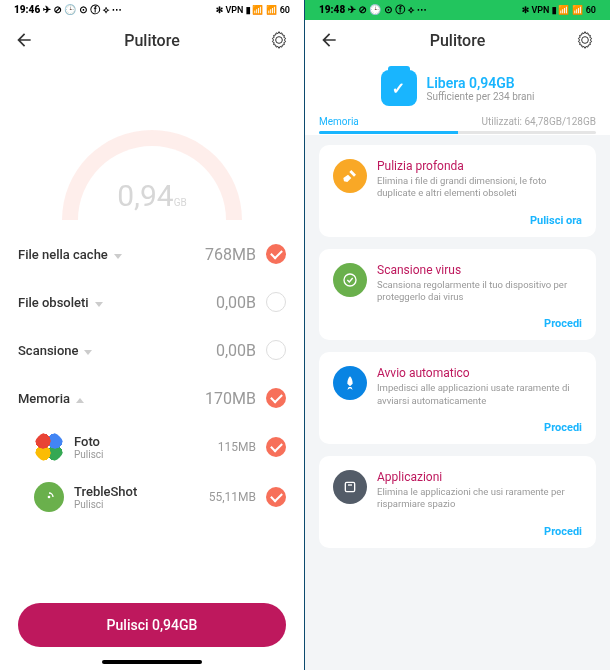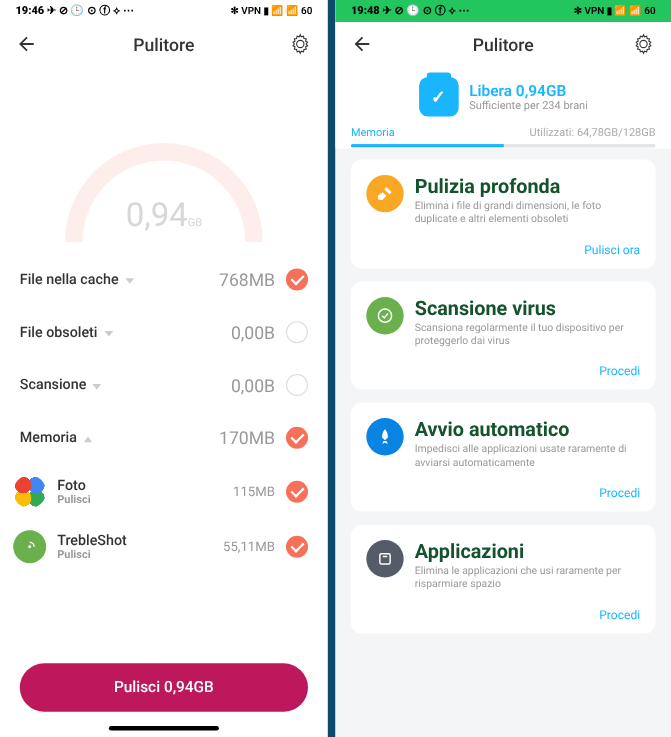--- a/index.html
+++ b/index.html
@@ -1,18 +1,18 @@
 <!DOCTYPE html>
 <html><head>
 <meta charset="utf-8">
 <style>
   *{box-sizing:border-box;margin:0;padding:0;font-family:-apple-system,BlinkMacSystemFont,"Segoe UI",Roboto,sans-serif;}
   body{background:#fff;width:610px;height:670px;display:flex;overflow:hidden;}
   .screen{width:305px;height:670px;background:#fff;display:flex;flex-direction:column;position:relative;}
-  .screen.left{border-right:7px solid #0c4a6e;}
+  .screen.left{border-right:1px solid #0c4a6e;}
   .screen.right{background:#f3f5f7;}
   .statusbar{height:20px;display:flex;justify-content:space-between;align-items:center;padding:0 14px;font-size:10px;font-weight:600;color:#000;}
   .statusbar .right-side{display:flex;align-items:center;gap:2px;font-size:9px;}
   .header{height:40px;display:flex;align-items:center;justify-content:center;position:relative;padding:0 14px;}
   .header .back{position:absolute;left:14px;width:20px;height:20px;display:flex;align-items:center;justify-content:center;}
   .header .settings{position:absolute;right:14px;width:22px;height:22px;display:flex;align-items:center;justify-content:center;}
   .header h1{font-size:16px;font-weight:500;color:#333;}
   .screen.right .header{background:#fff;}
   
   .gauge{position:relative;height:170px;display:flex;align-items:center;justify-content:center;}
@@ -25,25 +25,25 @@
   .row.top{padding-top:14px;padding-bottom:14px;}
   .row .label{flex:1;color:#333;font-weight:500;}
   .caret{display:inline-block;margin-left:6px;width:0;height:0;border-left:4px solid transparent;border-right:4px solid transparent;}
   .caret.down{border-top:5px solid #ccc;}
   .caret.up{border-bottom:5px solid #ccc;}
   .size{color:#999;font-size:16px;margin-right:10px;}
   .check{width:20px;height:20px;border-radius:50%;display:flex;align-items:center;justify-content:center;flex-shrink:0;}
   .check.on{background:#f7705a;}
   .check.off{border:1.5px solid #ddd;}
   .check.on:before{content:"";width:9px;height:5px;border-left:2px solid #fff;border-bottom:2px solid #fff;transform:rotate(-45deg) translate(1px,-1px);}
-  .app-row{display:flex;align-items:center;padding:10px 18px 10px 12px;}
+  .app-row{display:flex;align-items:center;padding:10px 18px 10px 34px;}
   .app-row .icon{width:30px;height:30px;border-radius:50%;margin-right:10px;display:flex;align-items:center;justify-content:center;font-size:14px;flex-shrink:0;}
   .app-row .labels{flex:1;}
   .app-row .name{font-size:13px;color:#333;font-weight:500;}
-  .app-row .action{font-size:10px;color:#999;font-weight:bold;}
+  .app-row .action{font-size:10px;color:#999;}
   .app-row .size{font-size:12px;}
   .foto-ic{background:radial-gradient(circle at 30% 30%,#e94335 25%,transparent 26%),radial-gradient(circle at 70% 30%,#4285f4 25%,transparent 26%),radial-gradient(circle at 30% 70%,#fbbc04 25%,transparent 26%),radial-gradient(circle at 70% 70%,#34a853 25%,transparent 26%);background-color:#fff;}
   .treble-ic{background:#6ab04c;}
   .cta-row{padding:8px 18px 10px;}
   .cta{background:#be185d;color:#fff;border:none;width:100%;padding:14px;border-radius:26px;font-size:14px;font-weight:500;}
   .home-ind{height:4px;width:100px;background:#000;border-radius:2px;margin:3px auto 6px;}
   
   .hero{background:#fff;padding:10px 0 6px;display:flex;align-items:center;justify-content:center;}
   .hero .bin{width:36px;height:36px;background:#19b5fe;border-radius:8px;margin-right:10px;display:flex;align-items:center;justify-content:center;position:relative;}
   .hero .bin:before{content:"";position:absolute;top:-4px;width:22px;height:5px;background:#19b5fe;border-radius:3px 3px 0 0;}
@@ -53,23 +53,23 @@
   .membar{background:#fff;padding:4px 14px 0;}
   .membar .mrow{display:flex;justify-content:space-between;font-size:10px;margin-bottom:4px;}
   .membar .mrow .lab{color:#19b5fe;}
   .membar .mrow .used{color:#aaa;}
   .membar .bar{height:3px;background:#e5e5e5;border-radius:2px;overflow:hidden;margin-bottom:1px;}
   .membar .bar .fill{height:100%;background:#19b5fe;width:50%;}
   .cards{padding:10px 14px;display:flex;flex-direction:column;gap:12px;}
   .card{background:#fff;border-radius:10px;padding:14px 14px 10px;position:relative;}
   .card .cicon{width:34px;height:34px;border-radius:50%;position:absolute;left:14px;top:14px;display:flex;align-items:center;justify-content:center;}
   .card .content{margin-left:44px;}
-  .card .title{font-size:18px;font-weight:700;color:#14532d;margin-bottom:2px;}
+  .card .title{font-size:12px;font-weight:400;color:#be185d;margin-bottom:2px;}
   .card .desc{font-size:9.5px;color:#999;line-height:1.3;}
-  .card .btn{display:block;text-align:right;color:#19b5fe;font-size:11px;font-weight:400;margin-top:14px;}
+  .card .btn{display:block;text-align:right;color:#19b5fe;font-size:11px;font-weight:700;margin-top:14px;}
   .ic-orange{background:#f9a826;}
   .ic-green{background:#6ab04c;}
   .ic-blue{background:#0984e3;}
   .ic-dark{background:#535c68;}
   .cicon svg{width:16px;height:16px;}
 </style>
 </head>
 <body>
 
 <div class="screen left">

